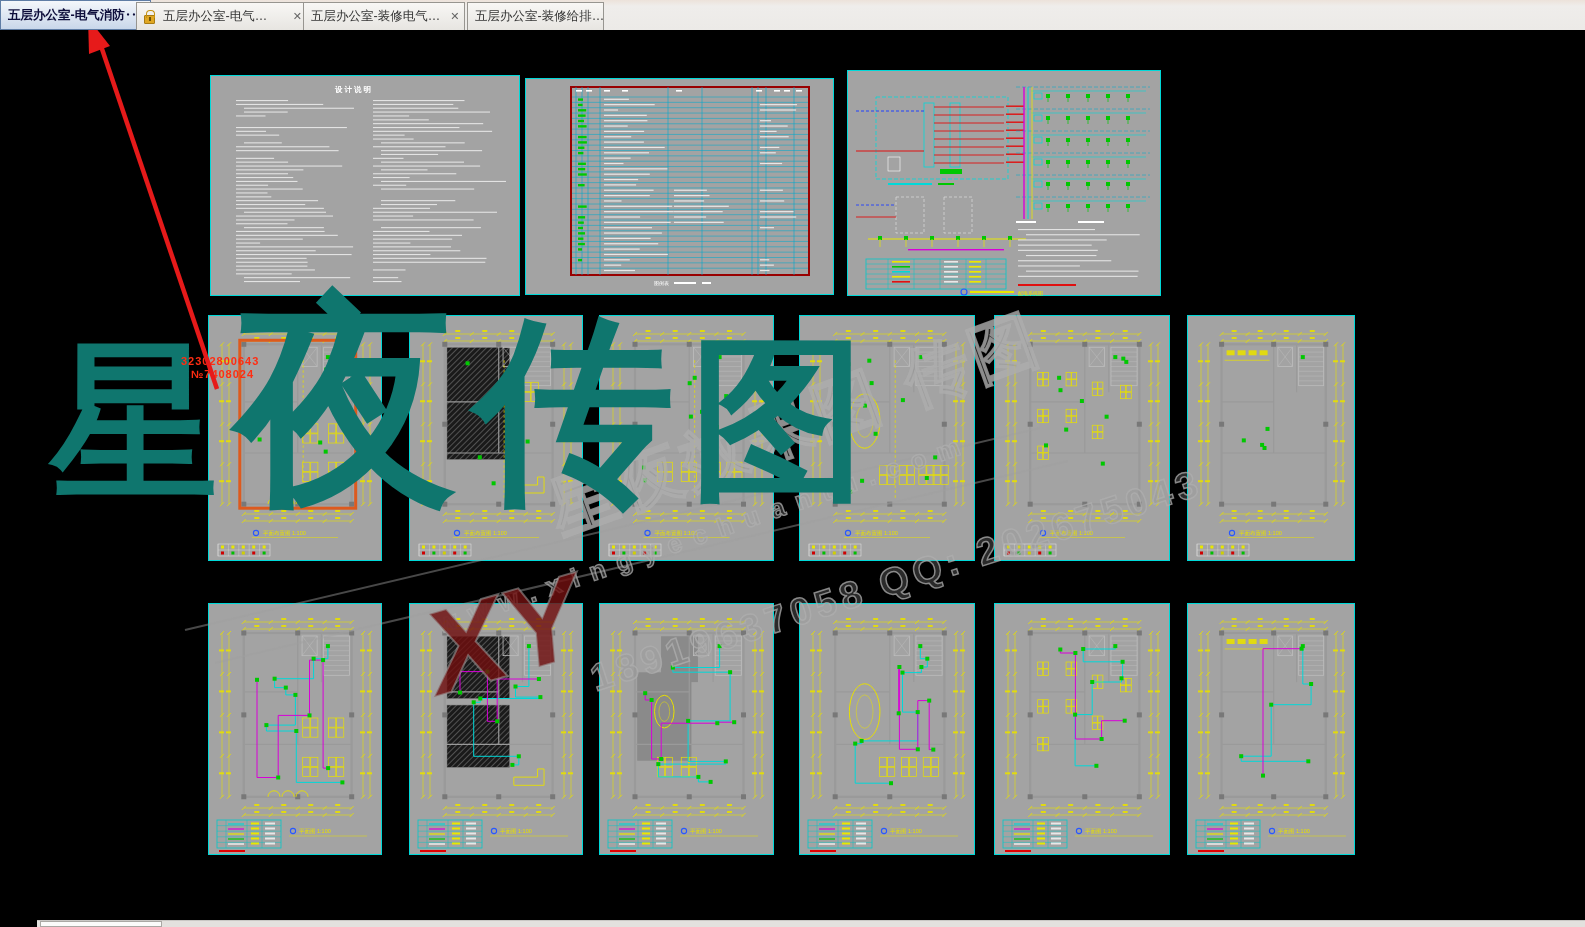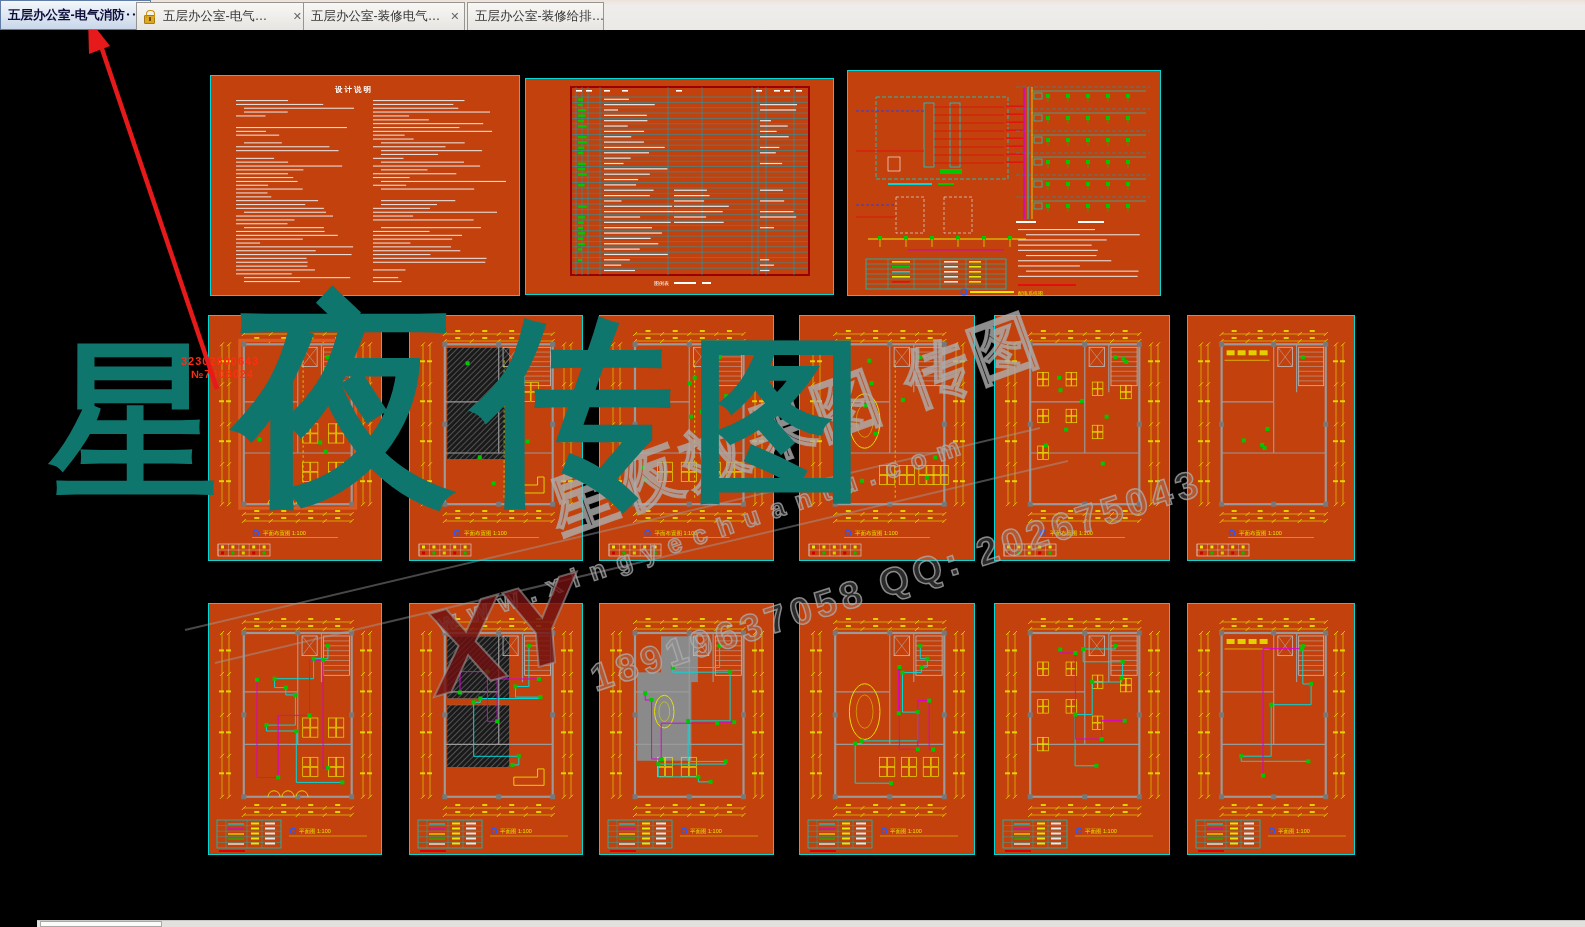--- a/index.html
+++ b/index.html
@@ -16,21 +16,21 @@
                 border:1px solid #5f7da5; font-weight:bold; color:#0d0d3a; }
   .tab .close { margin-left:auto; color:#666; font-size:11px; line-height:1; padding:1px 2px; }
   .tab.active .close { color:#444; }
   .lock { position:relative; width:11px; height:9px; background:#e0a722; border:1px solid #a87b14;
           border-radius:1px; margin-top:5px; flex:none; }
   .lock:before { content:""; position:absolute; left:1px; top:-6px; width:7px; height:7px;
                  border:1.6px solid #c6920f; border-bottom:none; border-radius:4px 4px 0 0; }
   .lock:after { content:""; position:absolute; left:3.6px; top:1.5px; width:2px; height:4px; background:#6e5207; }
   
   .canvas { position:absolute; left:0; top:30px; right:0; bottom:0; background:#000; z-index:1; }
-  .sheet { position:absolute; border:1px solid #00d9d9; background:#c2410c; z-index:10; }
+  .sheet { position:absolute; border:1px solid #00d9d9; background:#a3a3a3; z-index:10; }
   
   .wm-big { position:absolute; left:50px; top:292px; z-index:30; color:#0f766e; white-space:nowrap;
             font-family:Liberation Serif, serif; font-weight:bold; letter-spacing:16px; line-height:1;
             pointer-events:none; }
   .wm-big span:nth-child(1){ font-size:168px; }
   .wm-big span:nth-child(2){ font-size:224px; }
   .wm-big span:nth-child(3){ font-size:200px; }
   .wm-big span:nth-child(4){ font-size:176px; }
   .outline { position:absolute; z-index:20; white-space:nowrap; font-weight:bold; pointer-events:none;
              color:rgba(150,150,150,0.28); -webkit-text-stroke:1.5px rgba(175,175,175,0.75); }

